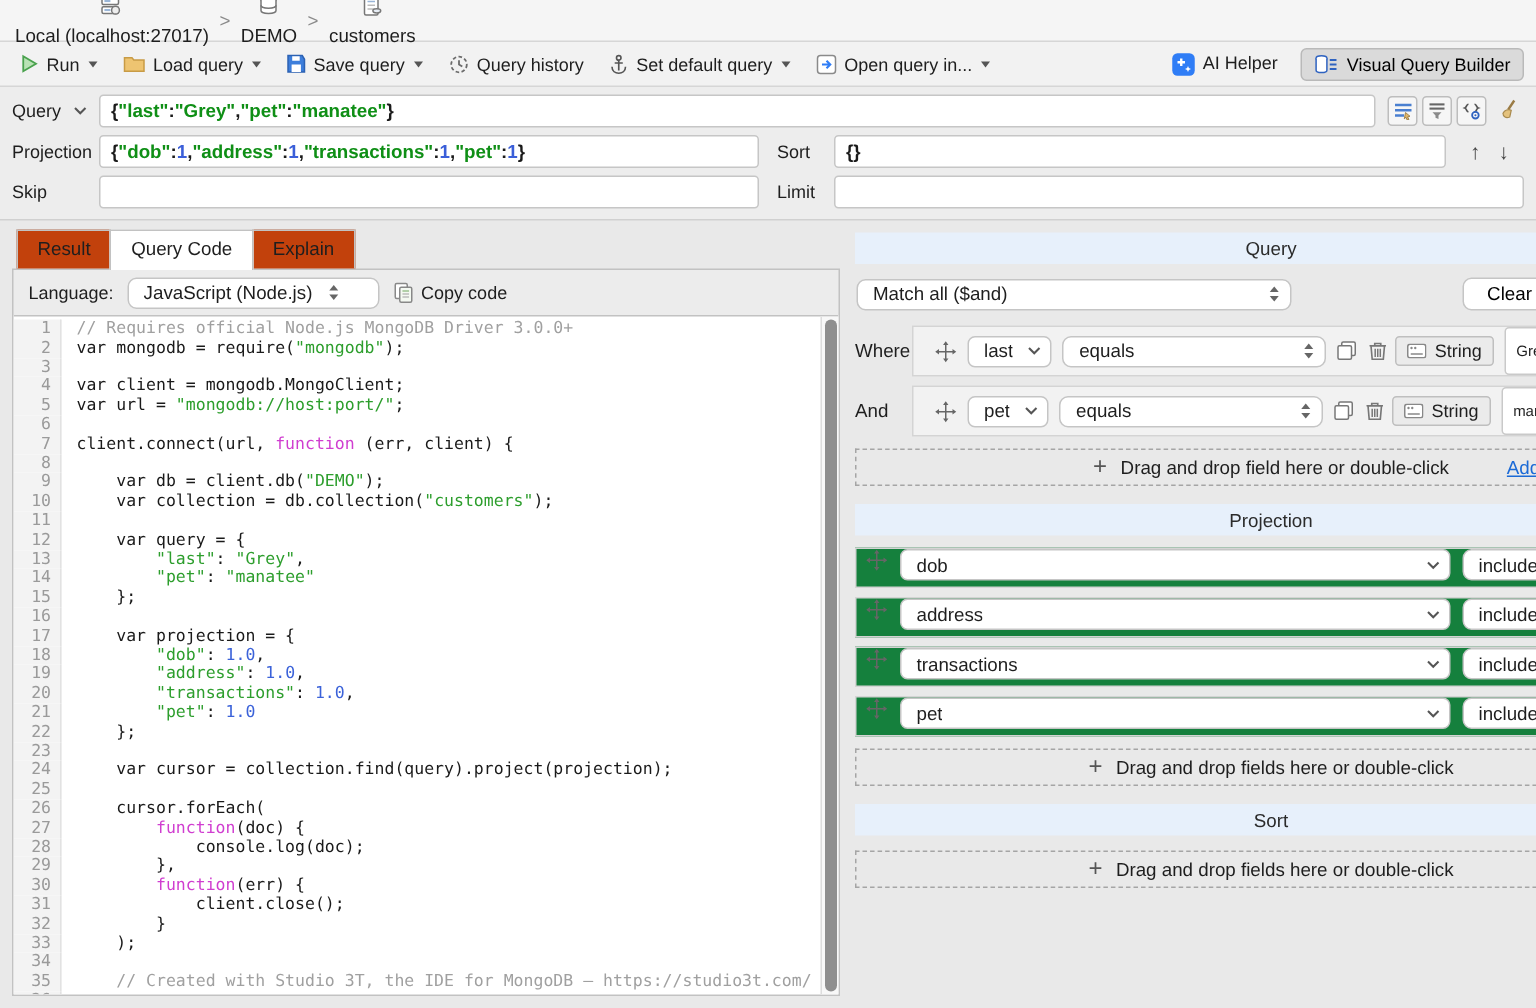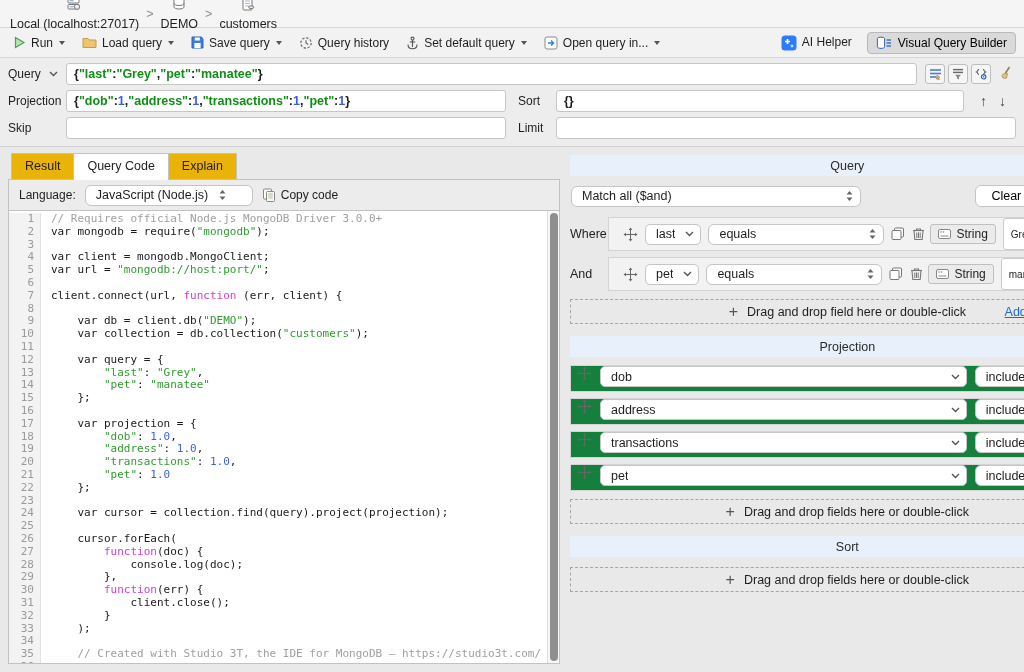--- a/index.html
+++ b/index.html
@@ -36,21 +36,21 @@
   .w440{width:440px;flex:none;}
   .qicons{display:flex;align-items:center;gap:3px;flex:none;margin-left:2px;}
   .sq-btn{width:20px;height:20px;border:1px solid #bdbdbd;border-radius:3px;background:#f6f6f6;display:flex;align-items:center;justify-content:center;}
   .sort-arrows{display:flex;align-items:center;gap:12px;width:46px;justify-content:center;font-size:14px;color:#444;flex:none;}
   .arrow-btn{cursor:default;}
 
   
   #main{display:flex;padding:5px 8px 9px;gap:10px;height:526px;}
   #left-col{width:552px;display:flex;flex-direction:column;flex:none;}
   #tabbar{display:flex;align-items:flex-end;height:28px;border-bottom:1px solid #c2c2c2;padding-left:3px;}
-  .tab{padding:5px 13px 6px;border:1px solid #c2c2c2;border-bottom:none;background:#eab308;font-size:12.5px;margin-right:-1px;position:relative;}
+  .tab{padding:5px 13px 6px;border:1px solid #c2c2c2;border-bottom:none;background:#c2410c;font-size:12.5px;margin-right:-1px;position:relative;}
   .tab.active{background:#fff;margin-bottom:-1px;padding-bottom:7px;z-index:2;}
   #left-panel{flex:1;border:1px solid #c2c2c2;border-top:none;background:#ececec;display:flex;flex-direction:column;overflow:hidden;}
   #language-row{height:30px;display:flex;align-items:center;padding:0 10px;gap:9px;flex:none;}
   .mac-select{background:#fff;border:1px solid #c5c5c5;border-radius:6px;height:21px;display:flex;align-items:center;padding:0 6px 0 10px;gap:10px;font-size:12.5px;}
   .sel-grow{justify-content:space-between;}
   .copy-chip{display:flex;align-items:center;gap:5px;}
 
   #code-area{flex:1;background:#fff;border-top:1px solid #c2c2c2;display:flex;overflow:hidden;}
   #code-lines{flex:1;padding-top:2px;overflow:hidden;}
   .code-line{display:flex;font-family:"DejaVu Sans Mono",monospace;font-size:11px;line-height:12.8px;white-space:pre;}

